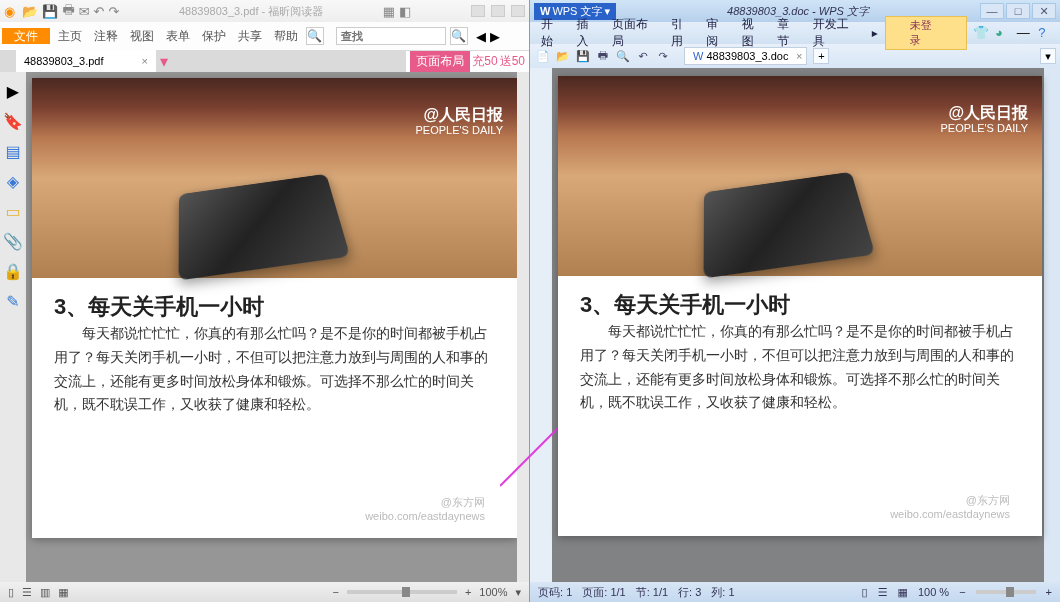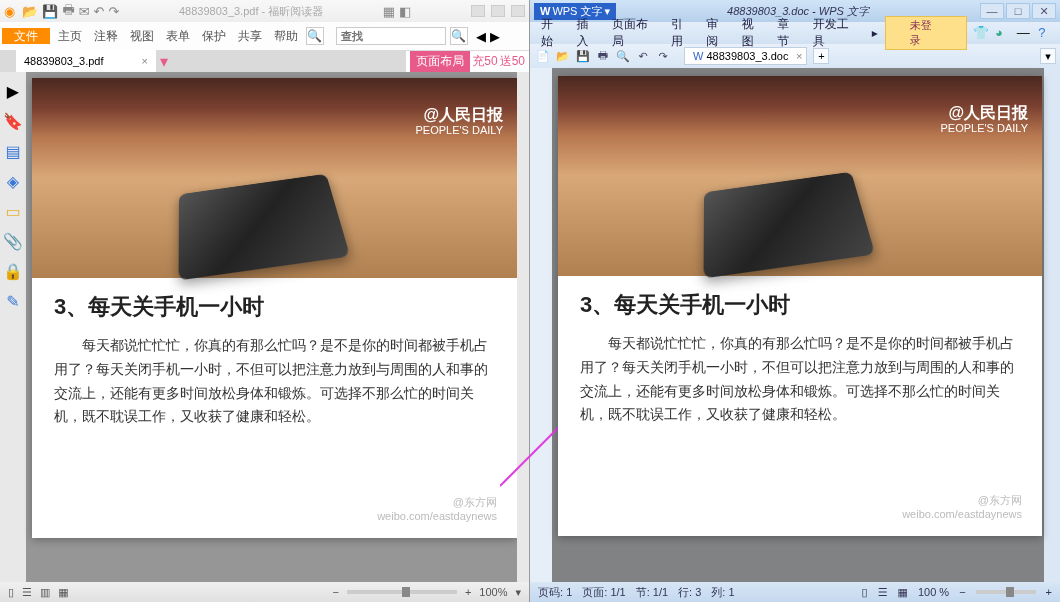--- a/index.html
+++ b/index.html
@@ -62,23 +62,23 @@
 
 .wps-status { height: 20px; background: linear-gradient(#d8e6f5,#c4d8ef); display: flex; align-items: center; gap: 10px; padding: 0 8px; font-size: 11px; color:#335;}
 
 
 .page { width: 100%; height: 460px; background: #fff; box-shadow: 0 2px 8px rgba(0,0,0,.3); overflow:hidden; position:relative;}
 .photo { width:100%; height:200px; background: linear-gradient(180deg, #4a2820 0%, #7a4030 15%, #b87850 30%, #d8a878 50%, #c89868 70%, #b08050 100%); position:relative;}
 .photo::after{content:""; position:absolute; left:30%; top:50%; width:160px; height:90px; background: linear-gradient(135deg,#555 0%,#222 50%,#444 100%); border-radius:8px; transform: rotate(-8deg) perspective(200px) rotateX(20deg); box-shadow: 0 4px 12px rgba(0,0,0,.4);}
 .watermark-logo { position:absolute; right:14px; top:28px; color:#fff; font-size:11px; text-align:right; line-height:1.1;}
 .watermark-logo .big{font-size:16px; font-weight:bold;}
 .article { padding: 14px 22px; }
-.article-h { font-size: 22px; font-weight: bold; color:#222; margin-bottom:12px;}
+.article-h { font-size: 22px; font-weight: bold; color:#222; }
 .article-p { font-size: 14px; color:#333; line-height:1.7; text-indent:2em;}
-.weibo-mark { position:absolute; right:20px; bottom:16px; color:#bbb; font-size:11px; text-align:right;}
+.weibo-mark { position:absolute; right:32px; bottom:16px; color:#bbb; font-size:11px; text-align:right;}
 .arrow-svg { position:absolute; left:-30px; top:60%; pointer-events:none;}
 
 .small-icon{font-size:13px;}
 </style>
 </head>
 <body>
 
 <div class="foxit">
   <div class="foxit-titlebar">
     <span class="tb-icon small-icon" style="color:#ff8c00">◉</span>

